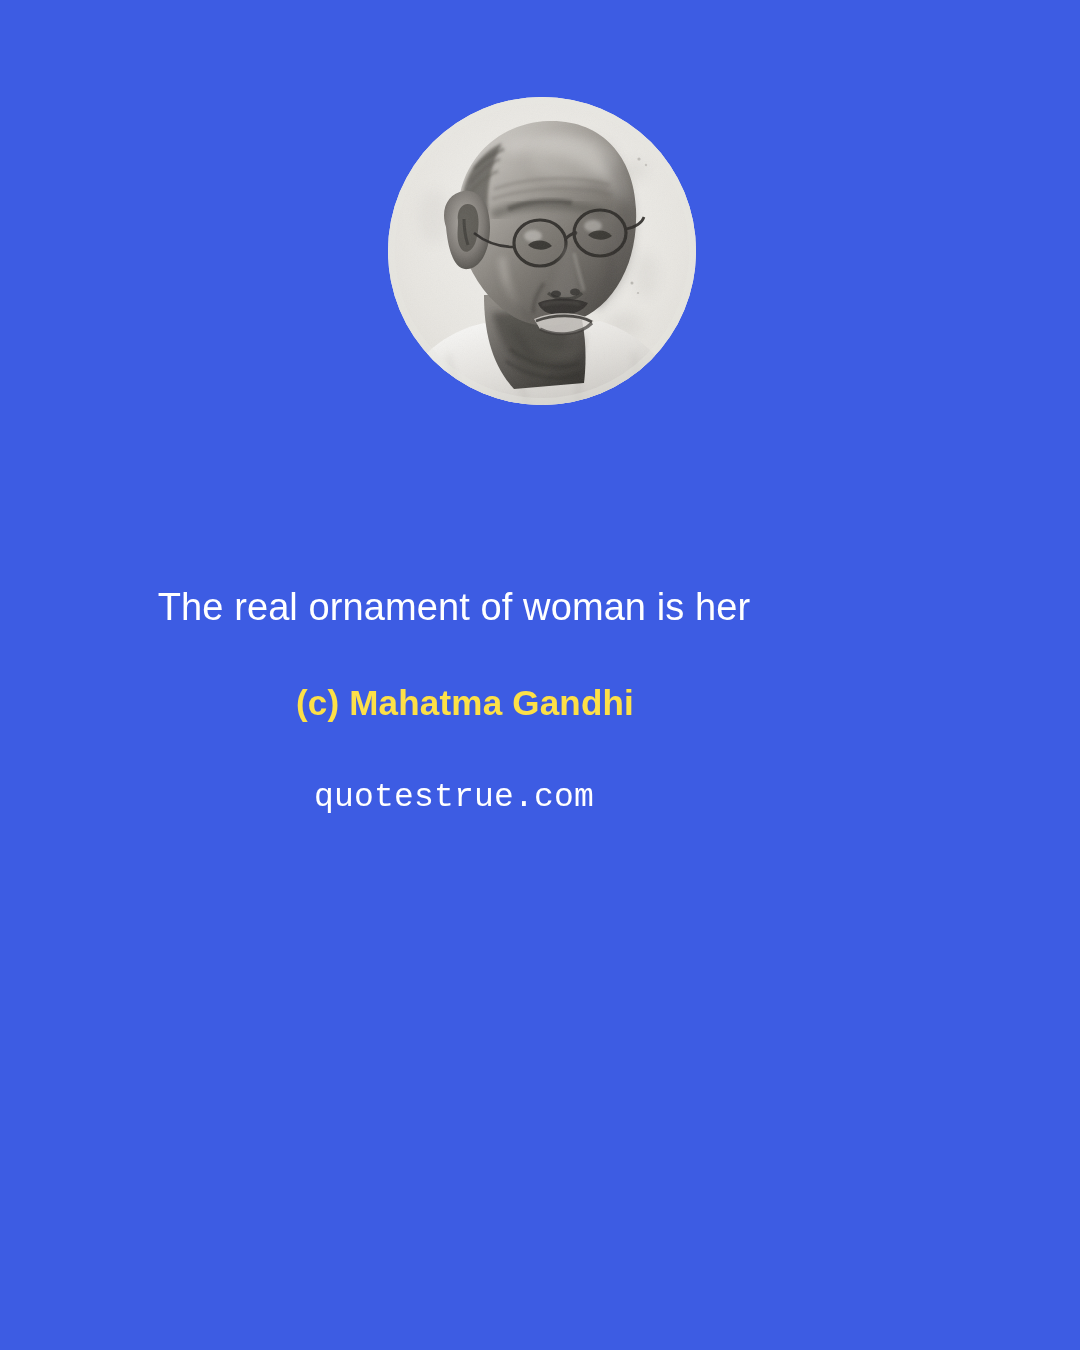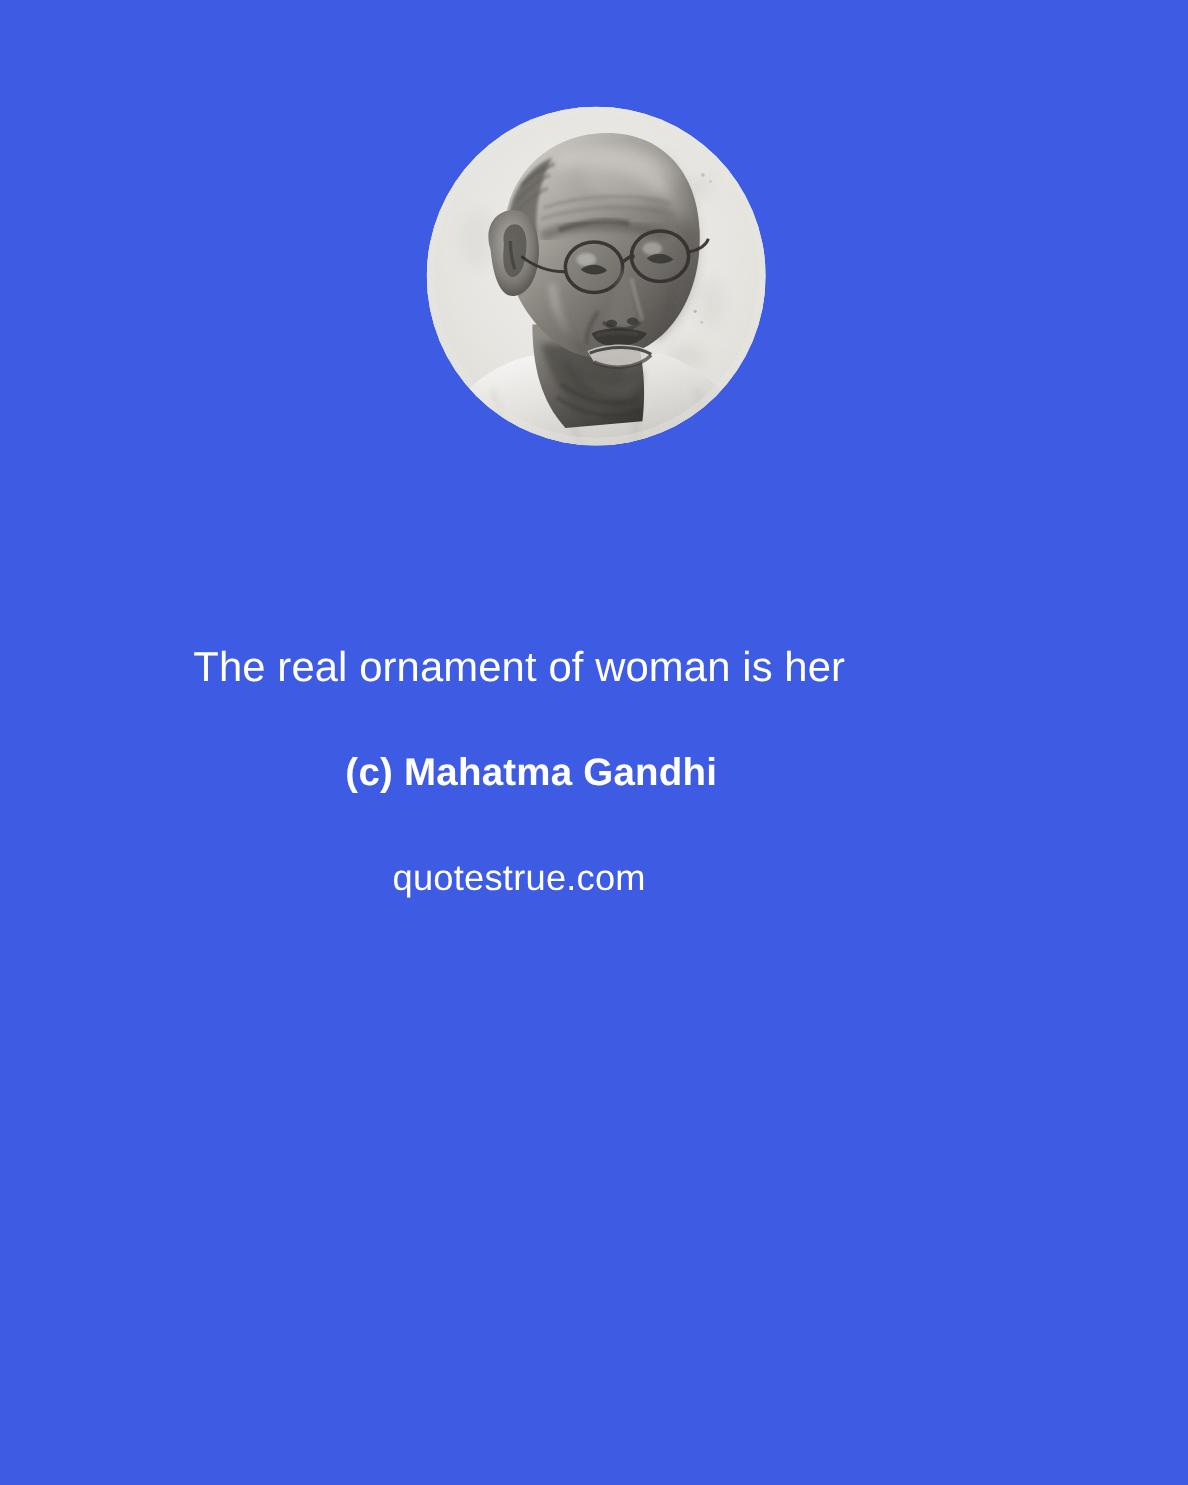--- a/index.html
+++ b/index.html
@@ -35,55 +35,56 @@
   }
   .portrait-svg {
     display: block;
     width: 308px;
     height: 308px;
   }
 
   
   .text-block {
     position: absolute;
-    left: 18px;
+    left: 0;
     top: 560px;
     width: 908px;
     text-align: center;
   }
 
   .quote-line {
     display: block;
     color: #ffffff;
     font-size: 38px;
     font-weight: 400;
     line-height: 95px;
     letter-spacing: 0.1px;
     white-space: nowrap;
   }
 
   .attribution {
     display: block;
-    color: #ffffff;
+    color: #fde047;
     font-size: 35px;
     font-weight: 700;
     line-height: 95px;
     letter-spacing: 0.2px;
     white-space: nowrap;
     padding-left: 22px;
   }
 
   .source {
     display: block;
     color: #ffffff;
     font-size: 33px;
     font-weight: 400;
     line-height: 95px;
     letter-spacing: 0.2px;
     white-space: nowrap;
+    font-family: Liberation Mono, monospace;
   }
 </style>
 </head>
 <body>
 
 <div class="card">
 
   <div class="portrait-wrap">
     <svg class="portrait-svg" viewBox="0 0 308 308">
       <defs>

